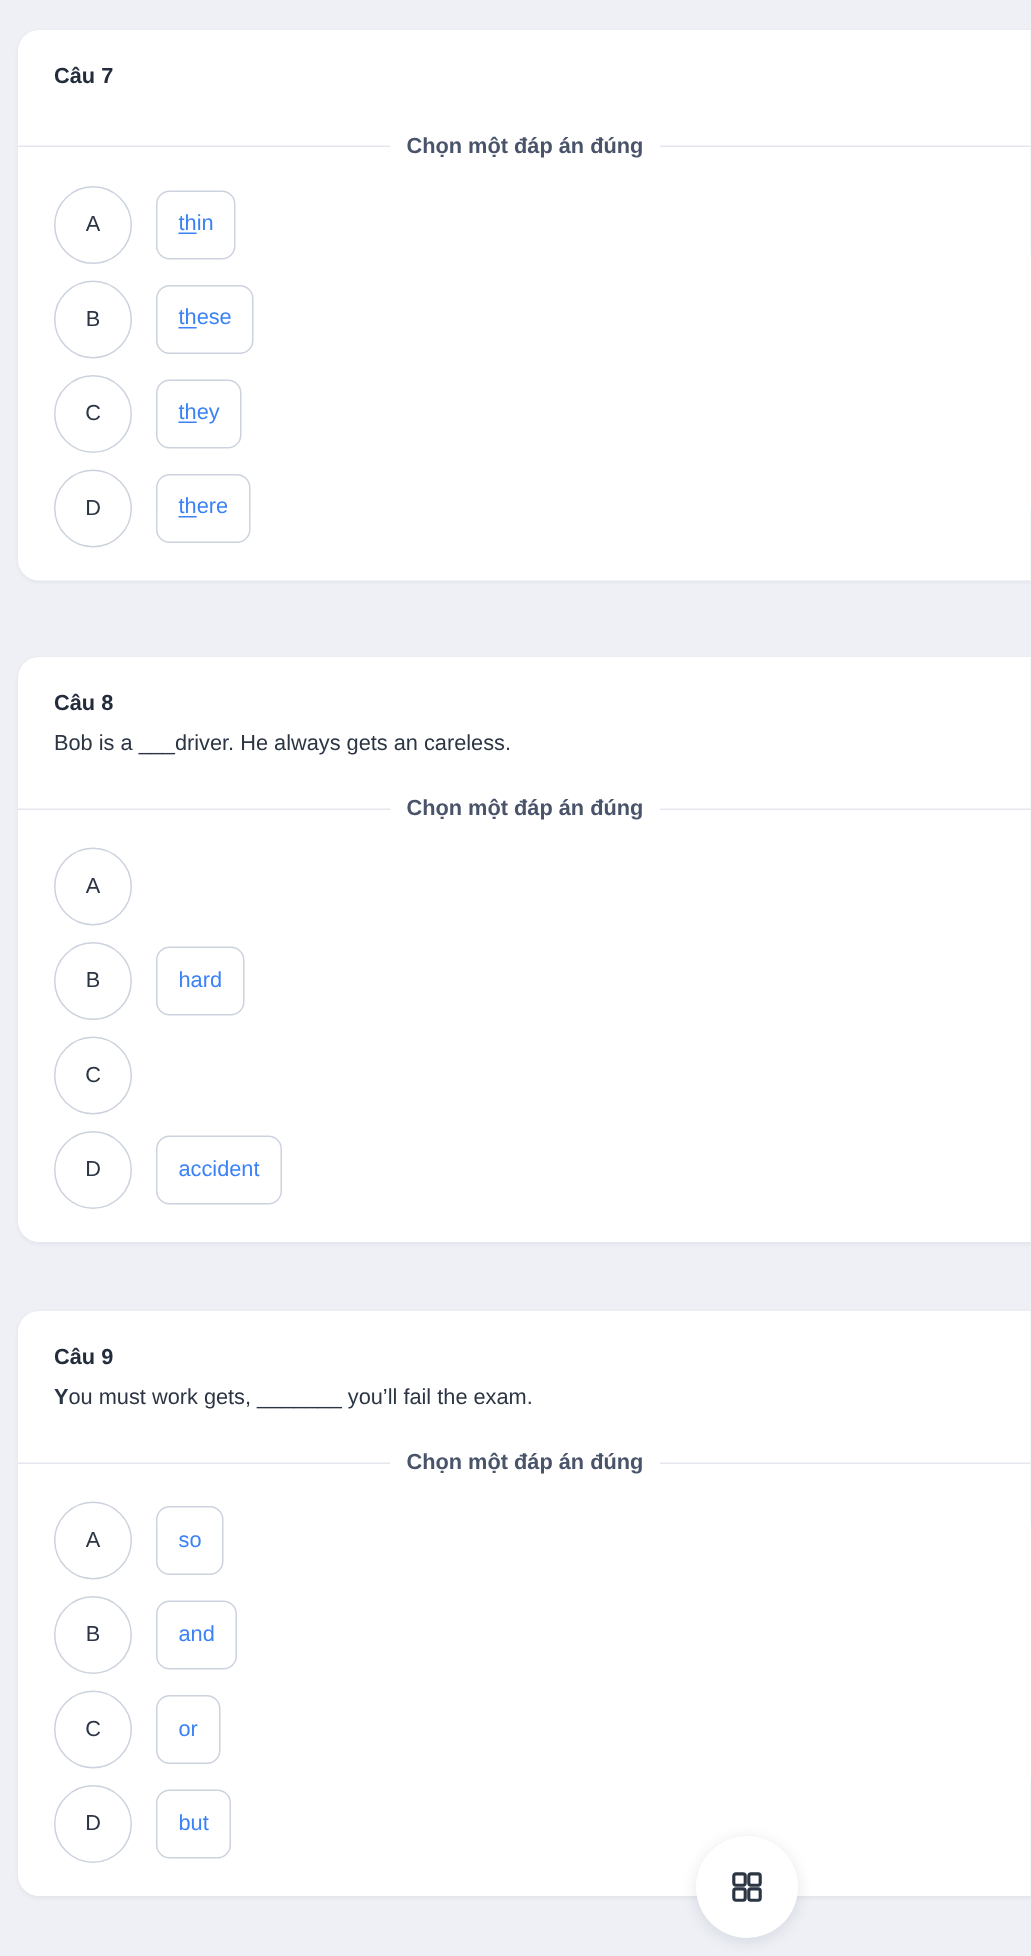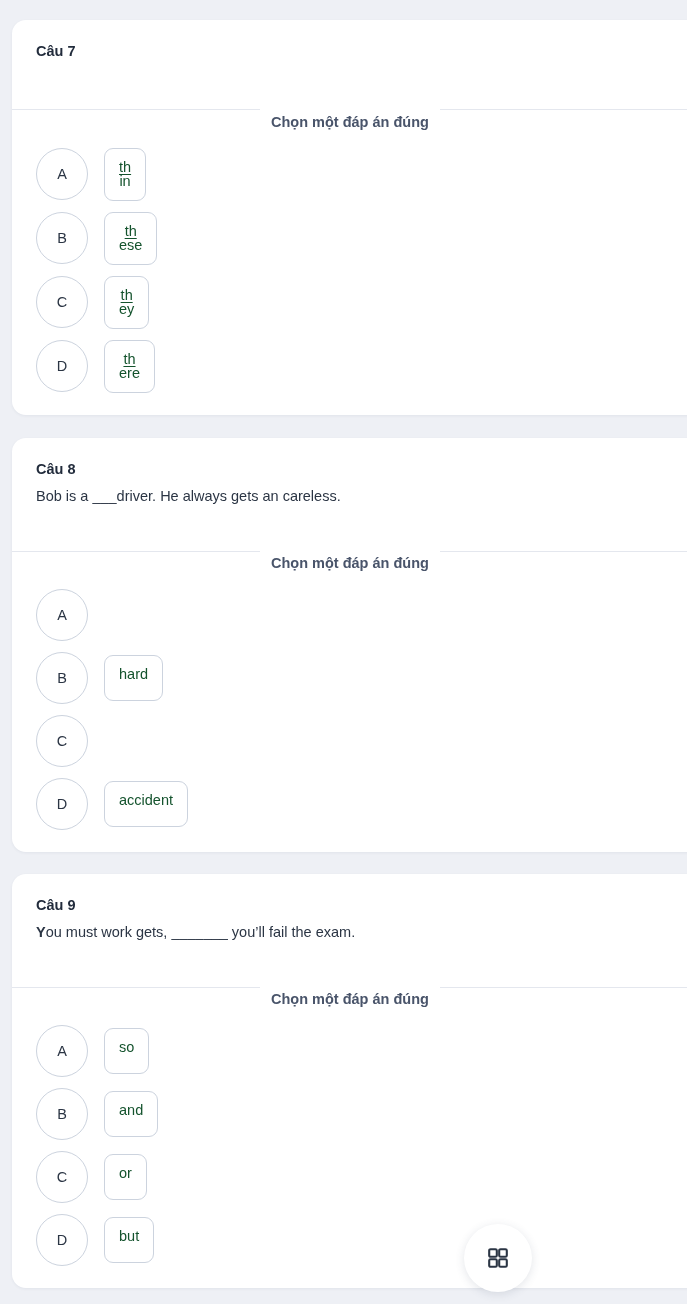--- a/index.html
+++ b/index.html
@@ -74,21 +74,20 @@
   }
   .choose-line.left  { width: 248px; }
   .choose-line.right { flex: 1 1 auto; }
 
   .choose-label {
     font-size: 14.5px;
     font-weight: bold;
     color: #49546a;
     white-space: nowrap;
     padding: 0 11px;
-    margin-top: 24px;
   }
 
   
   .options {
     padding: 18px 24px 22px 24px;
   }
 
   .option-row {
     display: flex;
     align-items: center;
@@ -114,23 +113,22 @@
 
   .option-box {
     min-height: 46px;
     border: 1px solid #ccd3de;
     border-radius: 9px;
     background: #ffffff;
     display: inline-flex;
     align-items: center;
     padding: 11px 14px;
     font-size: 14.5px;
-    color: #14532d;
+    color: #3b82f6;
     line-height: 1;
-    flex-direction: column;
   }
 
   .option-box u { text-decoration: underline; text-underline-offset: 2px; }
 
   
   .fab {
     position: absolute;
     right: 12px;
     bottom: 12px;
     width: 68px;

